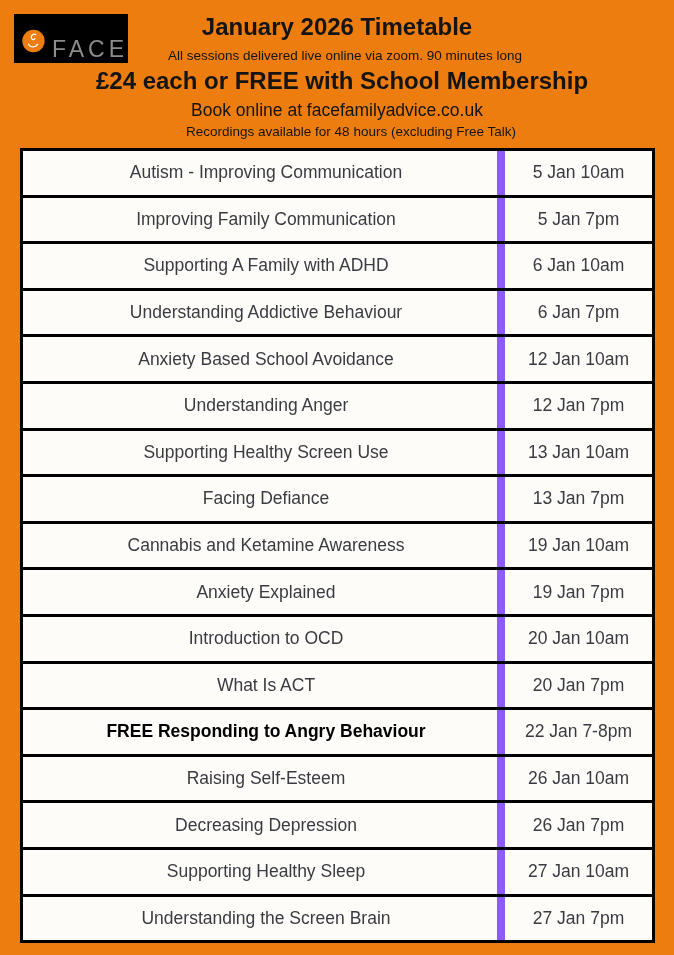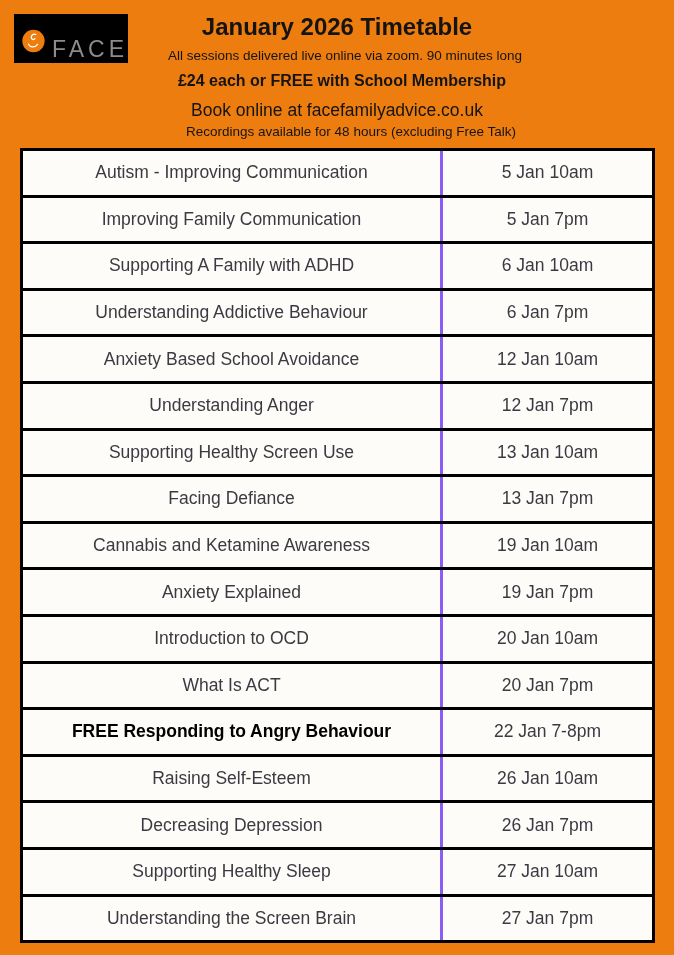--- a/index.html
+++ b/index.html
@@ -47,21 +47,21 @@
     line-height: 36px;
     margin: 2px;
   }
   .sub-small-1 {
     font-size: 13.5px;
     line-height: 18px;
     margin: 1px 0 0 0;
     padding-left: 16px;
   }
   .sub-bold {
-    font-size: 16px;
+    font-size: 24px;
     font-weight: 700;
     line-height: 28px;
     margin: 2px 0 0 10px;
   }
   .sub-medium {
     font-size: 17.5px;
     line-height: 24px;
     margin: 3px 0 0 0;
   }
   .sub-small-2 {
@@ -89,22 +89,23 @@
   .t-cell {
     display: flex;
     align-items: center;
     justify-content: center;
     font-size: 17.5px;
     color: #3a3a42;
     box-sizing: border-box;
     text-align: center;
   }
   .t-cell.session {
-    width: 420px;
-    border-right: 3px solid #8b5cf6;
+    width: 470px;
+    border-right: 8px solid #8b5cf6;
+    margin-left: 12px;
   }
   .t-cell.datetime { flex: 1; }
   .t-row.emph .t-cell.session {
     font-weight: 700;
     color: #000000;
   }
 </style>
 </head>
 <body>
 

